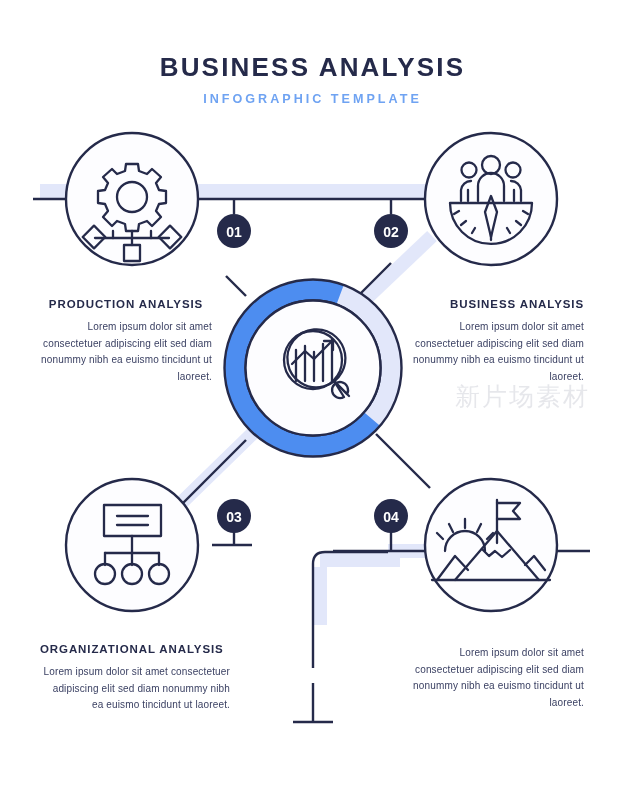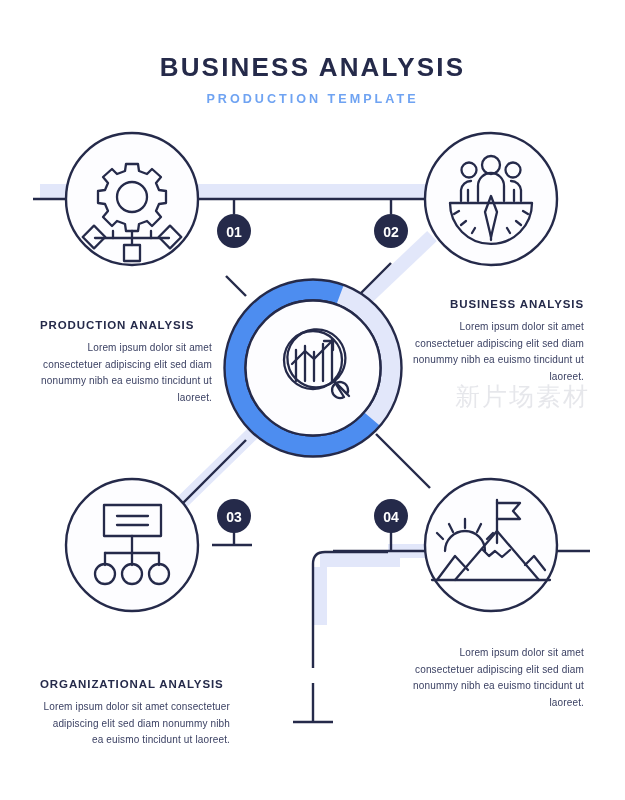--- a/index.html
+++ b/index.html
@@ -19,24 +19,24 @@
     color:#252a4a;white-space:nowrap;margin:0 0 9px 0;
   }
   .sec-body{
     font-size:10px;line-height:16.5px;color:#3b4163;margin:0;
     letter-spacing:0.15px;
   }
   .ta-r{text-align:right;}
 
   #t-production{left:40px;top:298px;width:172px;}
   #t-employee  {left:412px;top:298px;width:172px;}
-  #t-org       {left:40px;top:678px;width:190px;}
+  #t-org       {left:40px;top:643px;width:190px;}
   #t-brand     {left:412px;top:645px;width:172px;}
 
-  #t-production .sec-title{text-align:left;margin-top:21px;}
+  #t-production .sec-title{text-align:center;}
   #t-org .sec-title{text-align:left;}
   #t-employee .sec-title{text-align:right;}
   #t-brand .sec-title{text-align:right;}
 
   #header{position:absolute;left:0;top:52px;width:625px;text-align:center;}
   #main-title{
     font-size:26px;font-weight:bold;letter-spacing:2.2px;
     color:#252a4a;margin:0;
   }
   #sub-title{
@@ -233,21 +233,21 @@
       <text x="234" y="522" text-anchor="middle" fill="#ffffff" font-family="Liberation Sans, sans-serif" font-size="14" font-weight="bold">03</text>
     </g>
     <g>
       <circle cx="391" cy="516" r="17" fill="#252a4a"></circle>
       <text x="391" y="522" text-anchor="middle" fill="#ffffff" font-family="Liberation Sans, sans-serif" font-size="14" font-weight="bold">04</text>
     </g>
   </svg>
 
   <div id="header">
     <h1 id="main-title">BUSINESS ANALYSIS</h1>
-    <p id="sub-title">PRODUCTION TEMPLATE</p>
+    <p id="sub-title">INFOGRAPHIC TEMPLATE</p>
   </div>
 
   <div class="txtbox" id="t-production">
     <div class="sec-title">PRODUCTION ANALYSIS</div>
     <p class="sec-body ta-r">Lorem ipsum dolor sit amet consectetuer adipiscing elit sed diam nonummy nibh ea euismo tincidunt ut laoreet.</p>
   </div>
 
   <div class="txtbox" id="t-employee">
     <div class="sec-title">BUSINESS ANALYSIS</div>
     <p class="sec-body ta-r">Lorem ipsum dolor sit amet consectetuer adipiscing elit sed diam nonummy nibh ea euismo tincidunt ut laoreet.</p>

